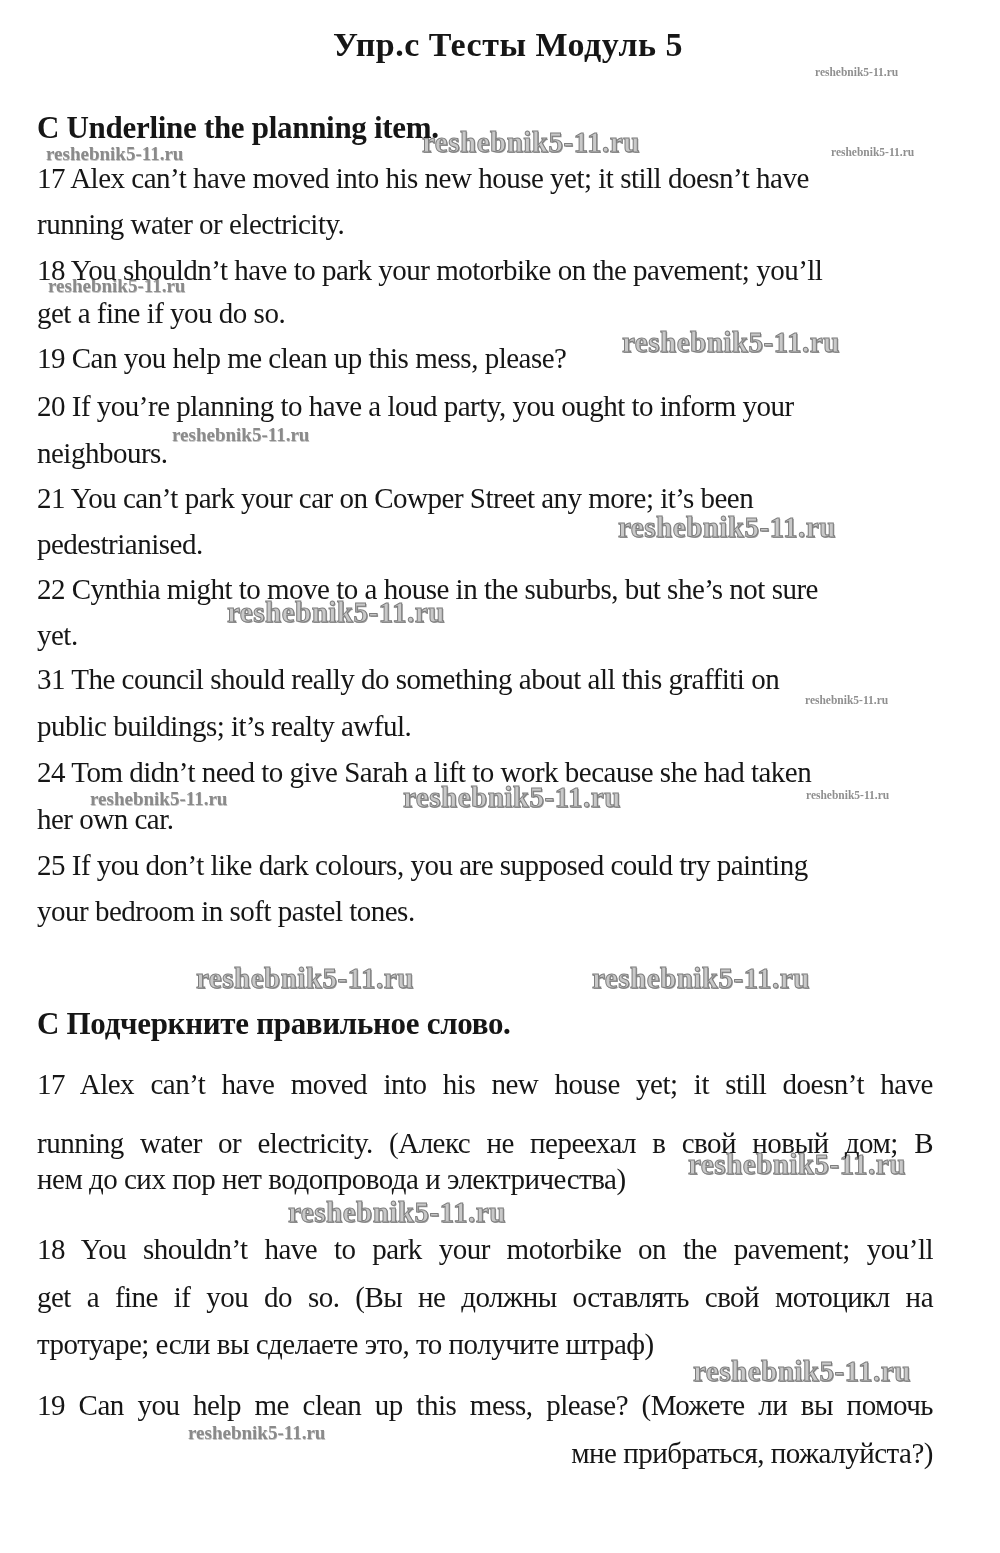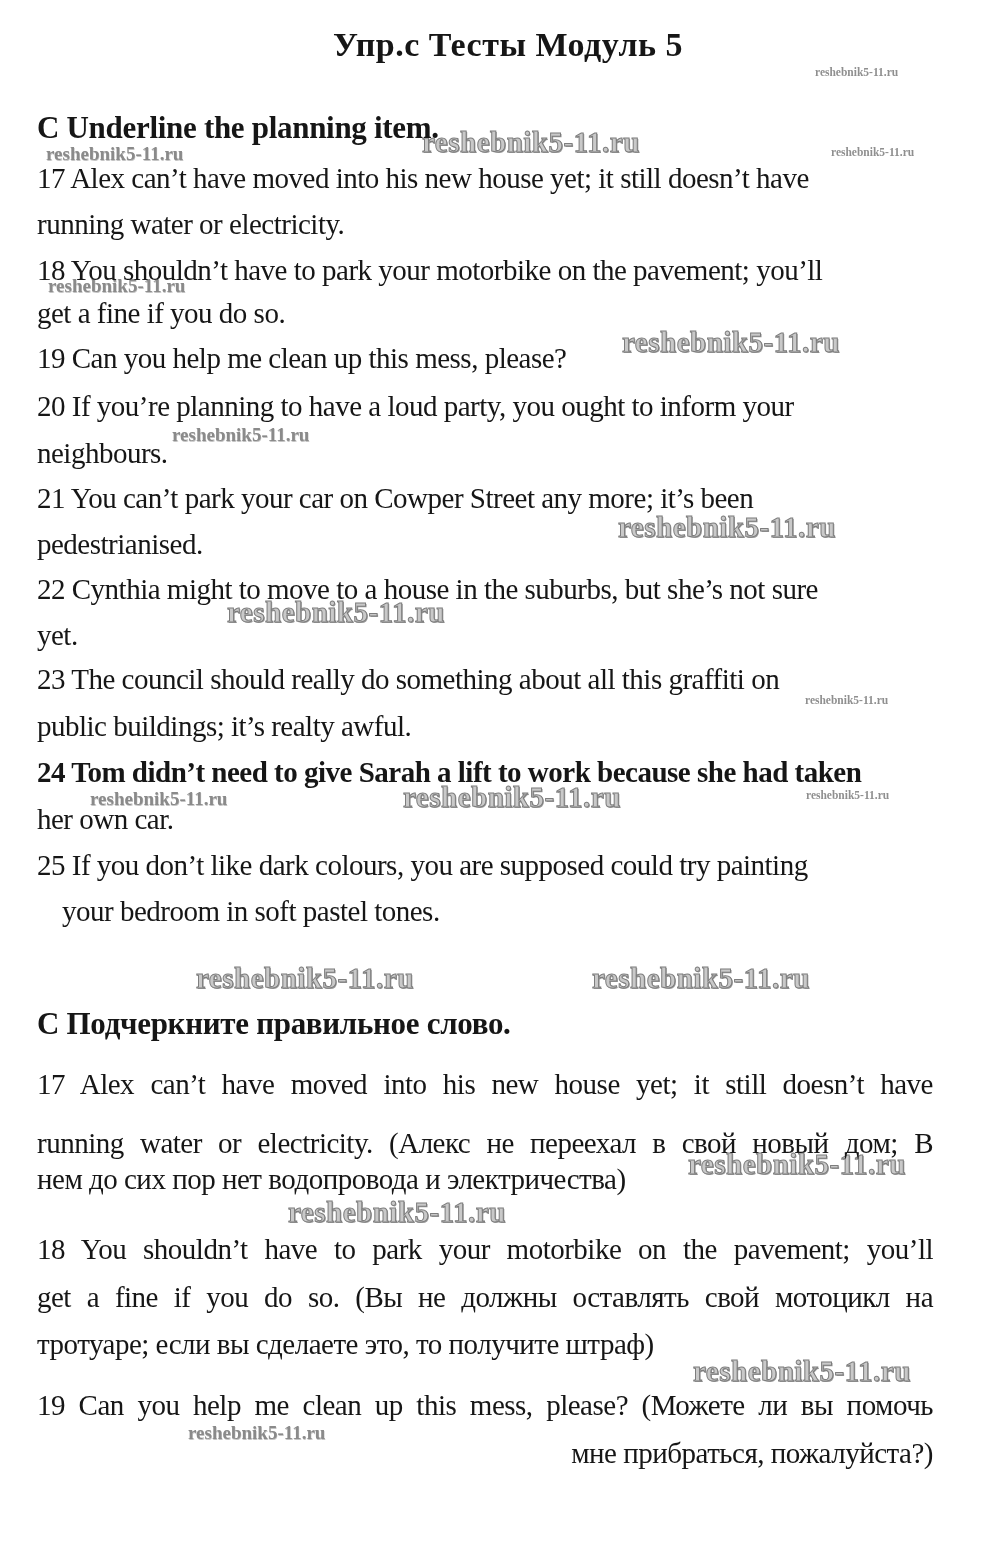--- a/index.html
+++ b/index.html
@@ -102,26 +102,26 @@
   <div class="ln" style="top:208px;">running water or electricity.</div>
   <div class="ln" style="top:254px;">18 You shouldn’t have to park your motorbike on the pavement; you’ll</div>
   <div class="ln" style="top:297px;">get a fine if you do so.</div>
   <div class="ln" style="top:342px;">19 Can you help me clean up this mess, please?</div>
   <div class="ln" style="top:390px;">20 If you’re planning to have a loud party, you ought to inform your</div>
   <div class="ln" style="top:437px;">neighbours.</div>
   <div class="ln" style="top:482px;">21 You can’t park your car on Cowper Street any more; it’s been</div>
   <div class="ln" style="top:528px;">pedestrianised.</div>
   <div class="ln" style="top:573px;">22 Cynthia might to move to a house in the suburbs, but she’s not sure</div>
   <div class="ln" style="top:619px;">yet.</div>
-  <div class="ln" style="top:663px;">23 The council should really do something about all this graffiti on</div>
+  <div class="ln" style="top:663px;">31 The council should really do something about all this graffiti on</div>
   <div class="ln" style="top:710px;">public buildings; it’s realty awful.</div>
-  <div class="ln" style="top:756px;font-weight:bold;">24 Tom didn’t need to give Sarah a lift to work because she had taken</div>
+  <div class="ln" style="top:756px;">24 Tom didn’t need to give Sarah a lift to work because she had taken</div>
   <div class="ln" style="top:803px;">her own car.</div>
   <div class="ln" style="top:849px;">25 If you don’t like dark colours, you are supposed could try painting</div>
-  <div class="ln" style="top:895px;margin-left:25px;">your bedroom in soft pastel tones.</div>
+  <div class="ln" style="top:895px;">your bedroom in soft pastel tones.</div>
 
   <div class="heading" style="top:1006px;">С Подчеркните правильное слово.</div>
 
   <div class="ln just" style="top:1068px;">17 Alex can’t have moved into his new house yet; it still doesn’t have</div>
   <div class="ln just" style="top:1116px;margin-top:11px;">running water or electricity. (Алекс не переехал в свой новый дом; В</div>
   <div class="ln" style="top:1163px;">нем до сих пор нет водопровода и электричества)</div>
   <div class="ln just" style="top:1233px;">18 You shouldn’t have to park your motorbike on the pavement; you’ll</div>
   <div class="ln just" style="top:1281px;">get a fine if you do so. (Вы не должны оставлять свой мотоцикл на</div>
   <div class="ln" style="top:1328px;">тротуаре; если вы сделаете это, то получите штраф)</div>
   <div class="ln just" style="top:1389px;">19 Can you help me clean up this mess, please? (Можете ли вы помочь</div>

